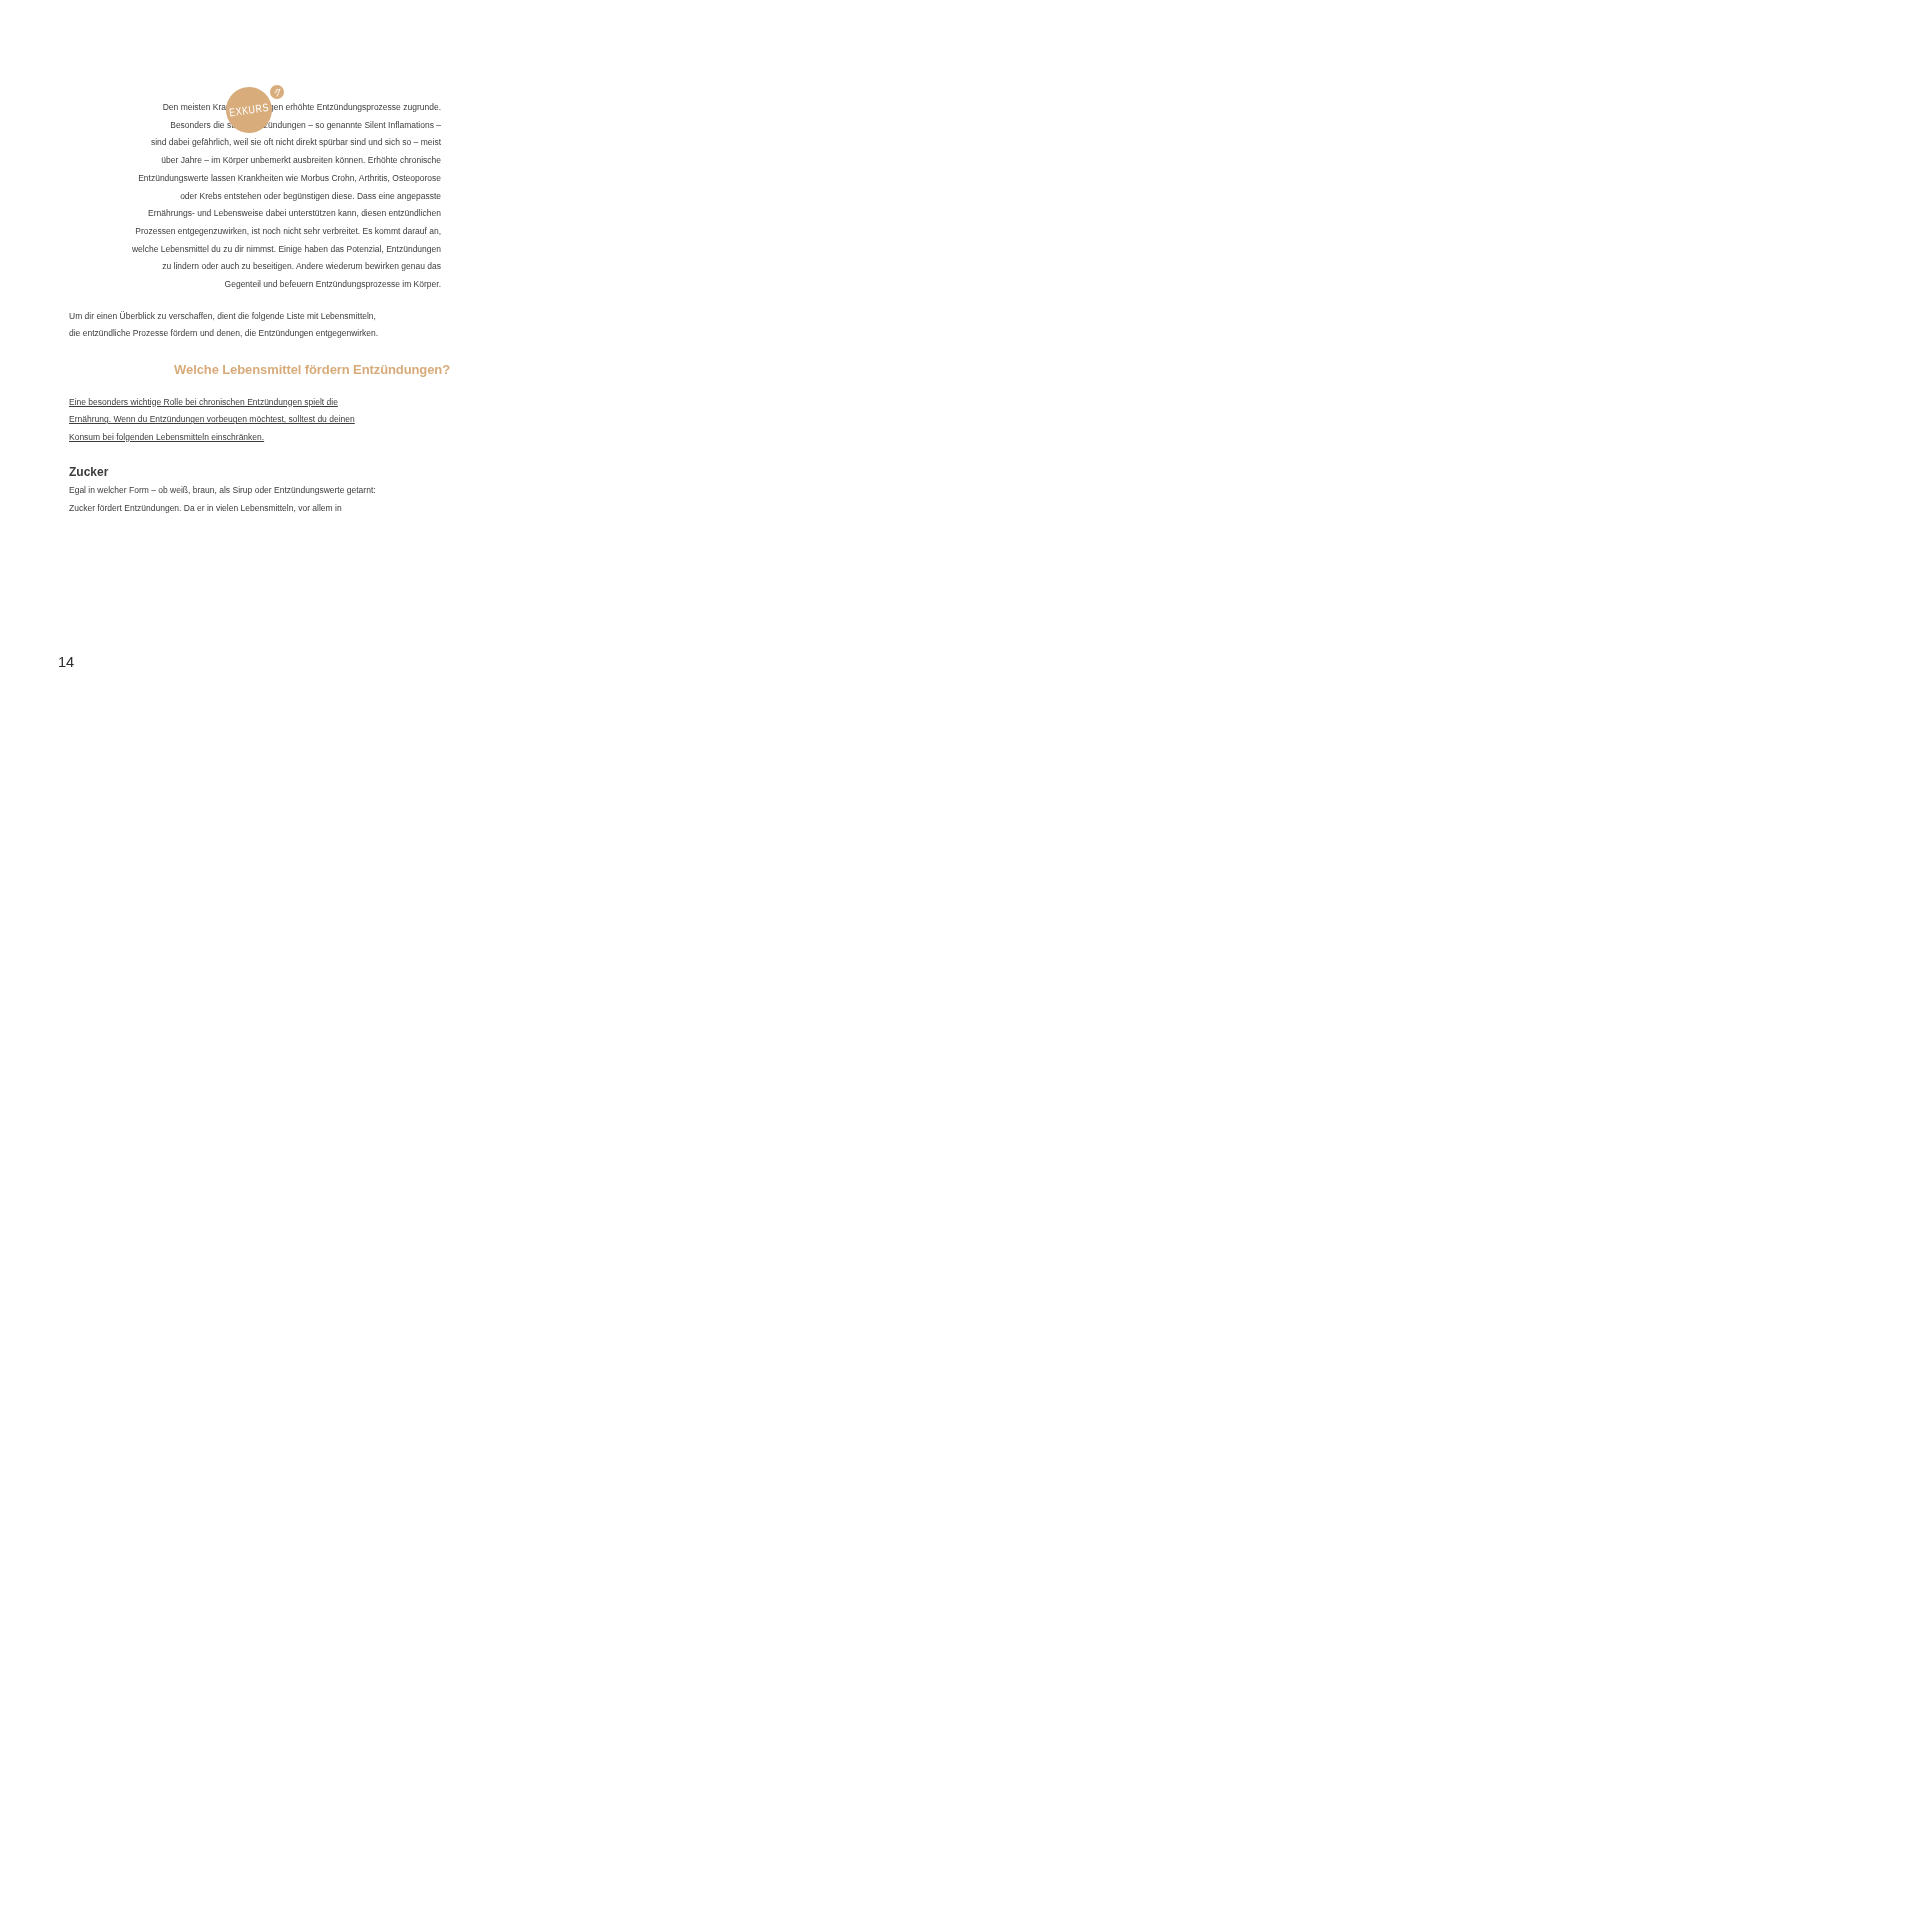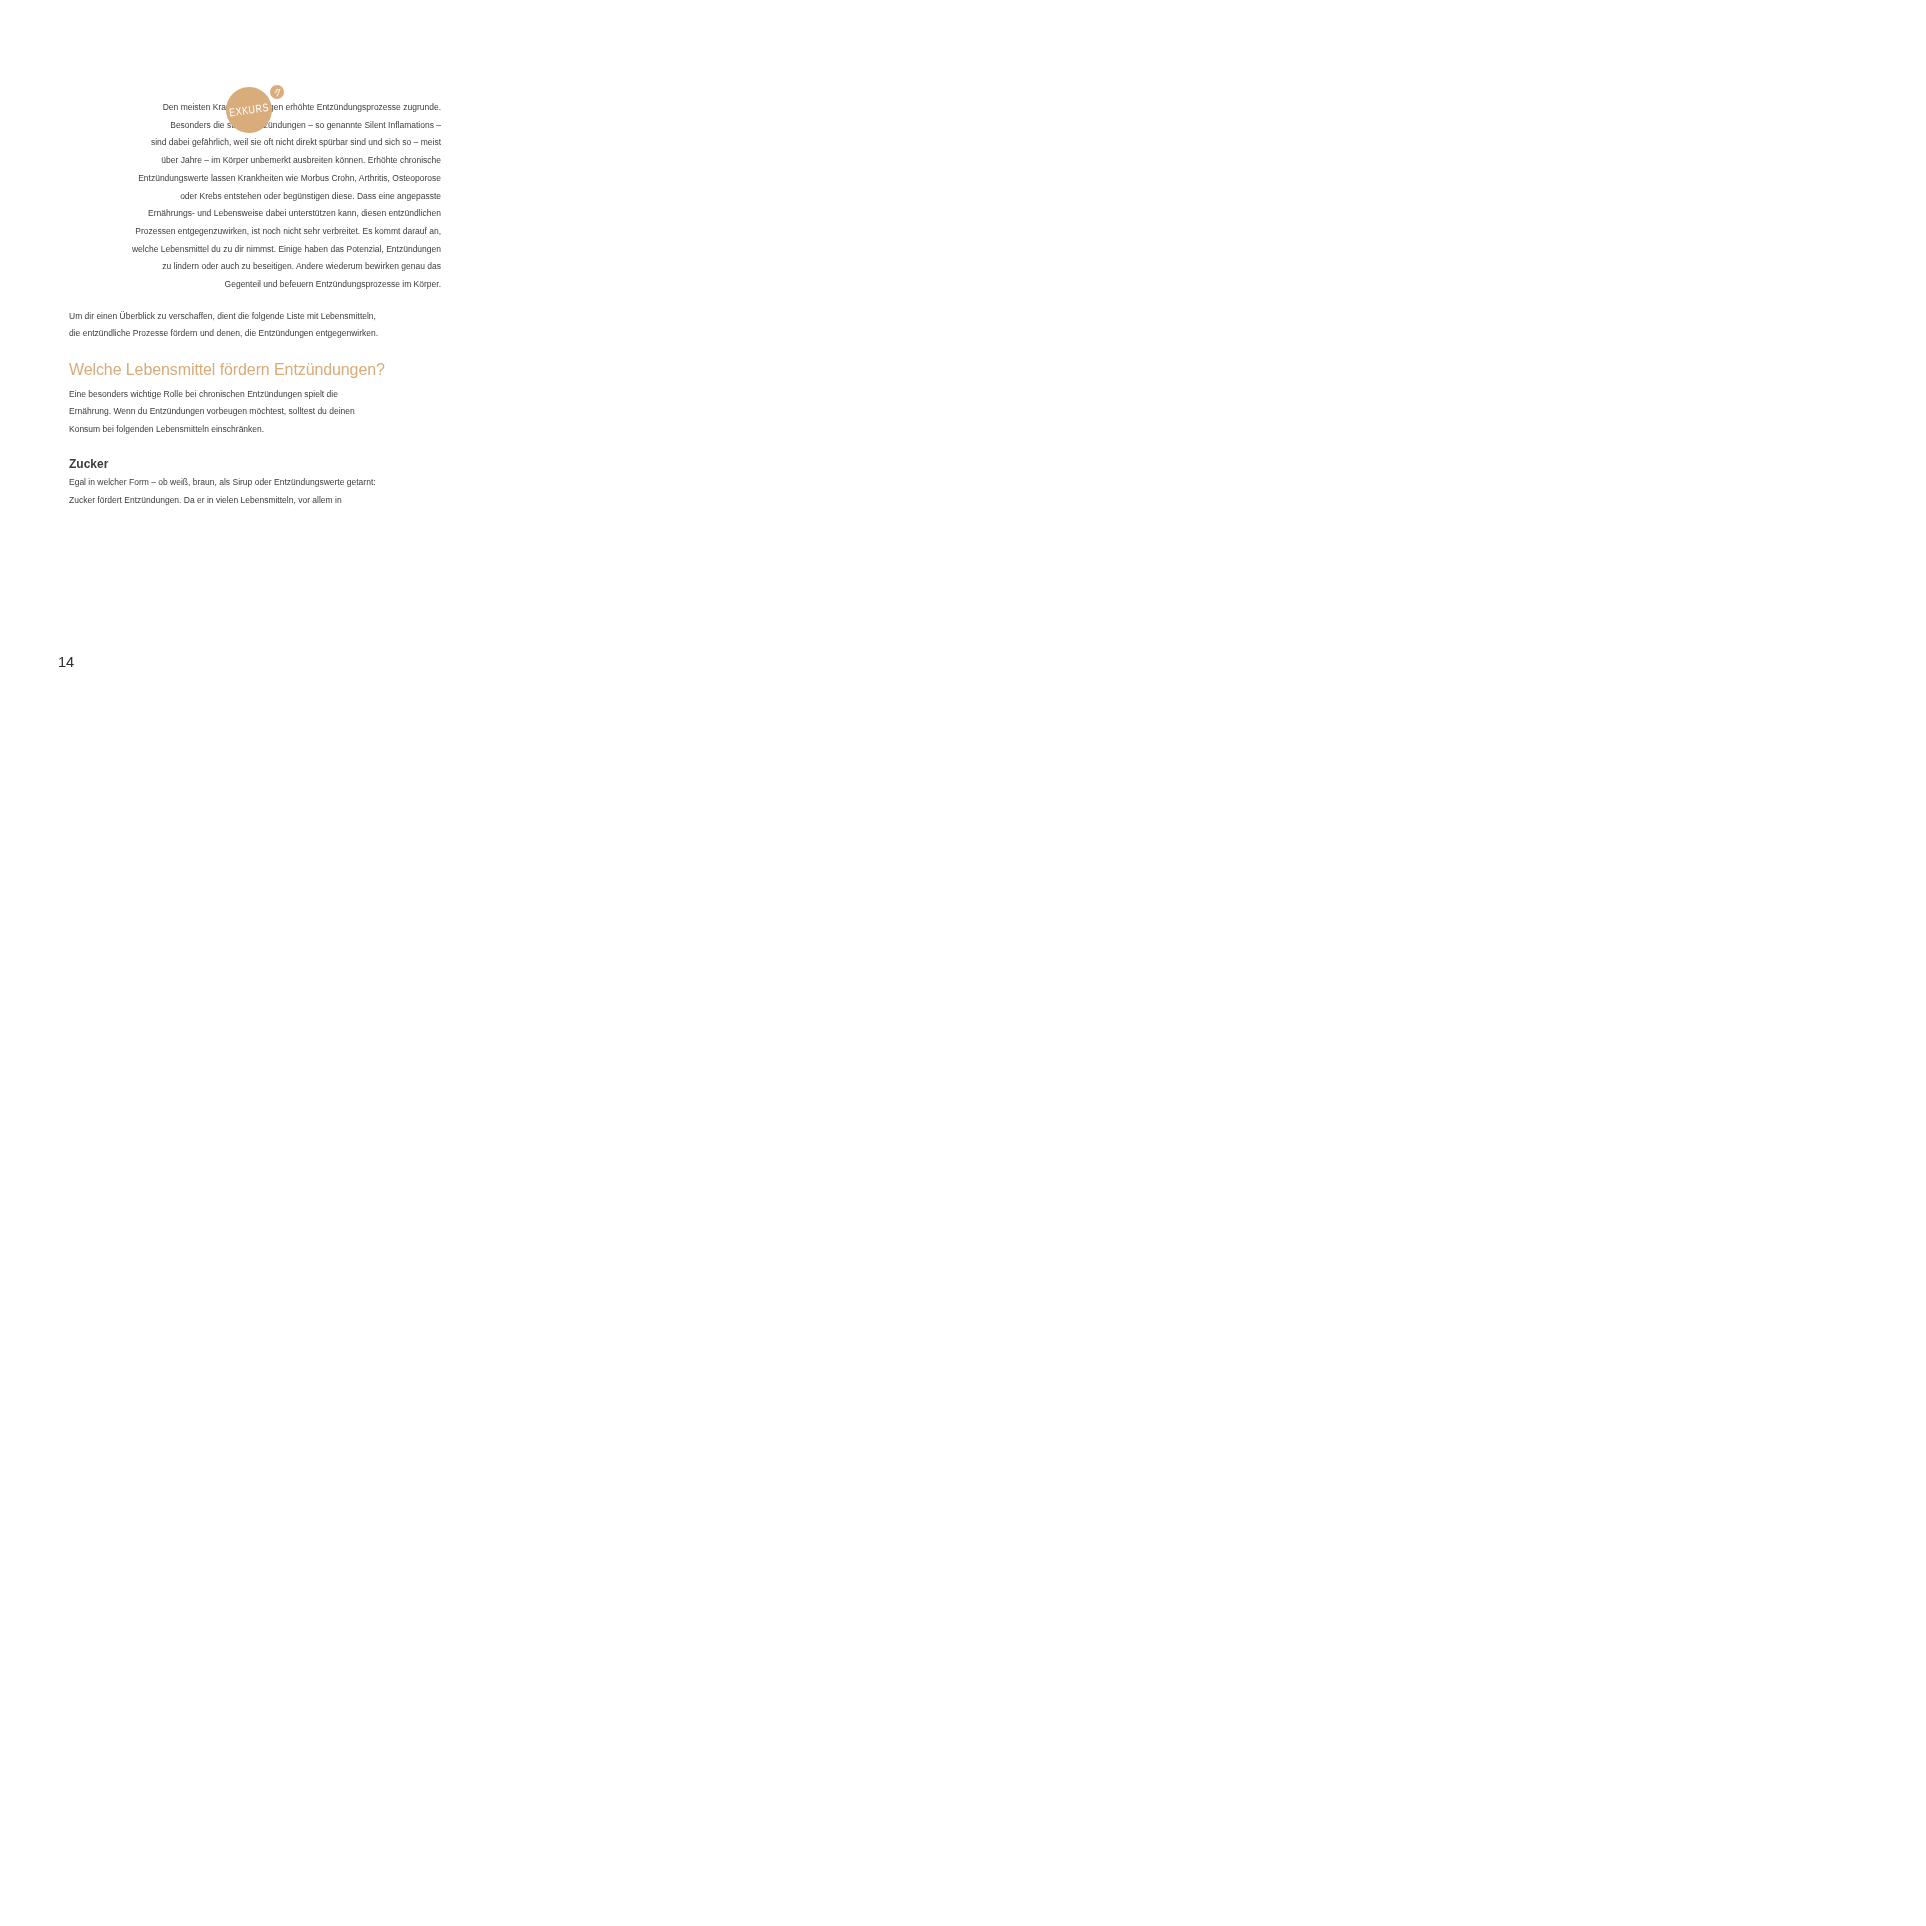--- a/index.html
+++ b/index.html
@@ -71,28 +71,29 @@
     font-size: 8.5px;
     line-height: 17.7px;
     font-weight: 400;
     color: var(--text-color, #3c3c3f);
     white-space: pre-line;
   }
   .intro    { margin-top: 17px; text-align: right; }
   .overview { margin-top: 14px; }
   .subheading {
     margin: 19px 0 0 0;
-    font-size: 16px;
+    font-size: 13px;
     line-height: 15.4px;
-    font-weight: 400;
+    font-weight: 700;
     letter-spacing: -0.1px;
     color: var(--accent-heading, #d8ab7a);
     white-space: pre-line;
+    text-align: right;
   }
-  .section-par { margin-top: 8px; }
+  .section-par { margin-top: 16px; text-decoration: underline; }
   .zucker-heading {
     margin: 17.7px 0 0 0;
     font-size: 12px;
     line-height: 17.7px;
     font-weight: 700;
     color: var(--text-color, #3c3c3f);
   }
   .zucker-par { margin-top: 0; }
 
   .page-number {

